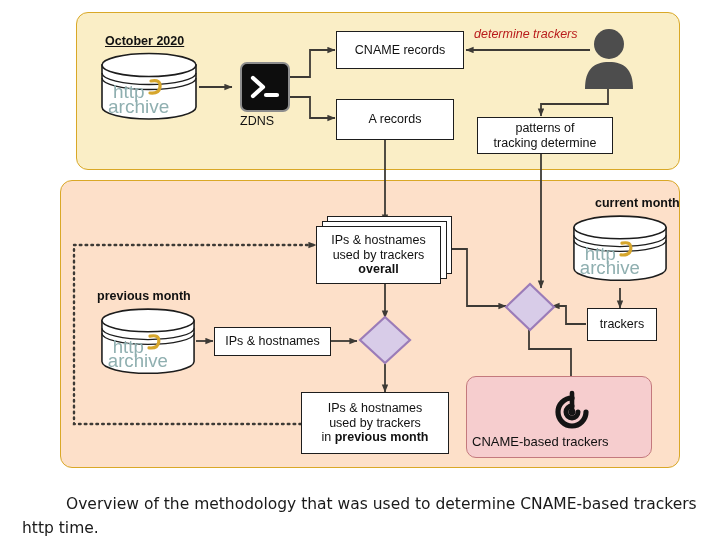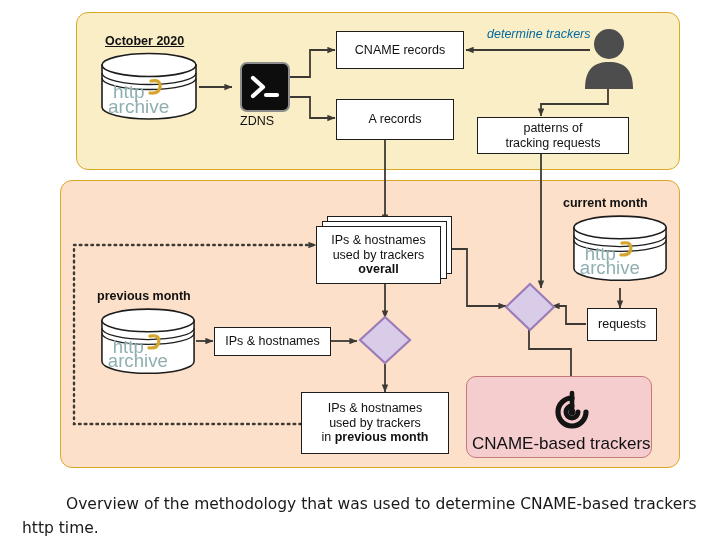--- a/index.html
+++ b/index.html
@@ -44,22 +44,22 @@
     position:absolute;box-sizing:border-box;
     background:#ffffff;border:1.7px solid #1d1d1d;
   }
 
   
   .lbl{
     position:absolute;font-weight:bold;font-size:12.5px;color:#111;
     white-space:nowrap;
   }
   .lbl-italic{
-    position:absolute;font-style:italic;font-size:12.5px;color:#0369a1;
-    white-space:nowrap;font-weight:normal;margin-left:13px;
+    position:absolute;font-style:italic;font-size:12.5px;color:#b91c1c;
+    white-space:nowrap;font-weight:normal;
   }
   .caption-lbl{
     position:absolute;font-size:12.5px;font-weight:normal;color:#111;
     white-space:nowrap;text-align:left;
   }
 
   
   .db{position:absolute;}
   .db svg{display:block;}
   .ha-http,.ha-archive{
@@ -174,23 +174,23 @@
 
   <div class="lbl-italic" style="left:474px;top:27px;">determine trackers</div>
 
   <div class="person" style="left:581px;top:27px;">
     <svg width="56" height="62" viewBox="0 0 56 62">
       <circle cx="28" cy="17" r="15" fill="#4d4d4d"></circle>
       <path d="M4,62 C4,42 13,35 28,35 C43,35 52,42 52,62 Z" fill="#4d4d4d"></path>
     </svg>
   </div>
 
-  <div class="box" style="left:477px;top:117px;width:152px;height:37px;flex-direction:column;">
+  <div class="box" style="left:477px;top:117px;width:136px;height:37px;flex-direction:column;">
     <span>patterns of</span>
-    <span>tracking requests</span>
+    <span>tracking determine</span>
   </div>
 
   <div class="stack-sheet" style="left:327px;top:216px;width:125px;height:58px;"></div>
   <div class="stack-sheet" style="left:322px;top:221px;width:125px;height:58px;"></div>
   <div class="box" style="left:316px;top:226px;width:125px;height:58px;flex-direction:column;">
     <span>IPs &amp; hostnames</span>
     <span>used by trackers</span>
     <span style="font-weight:bold;">overall</span>
   </div>
 
@@ -217,50 +217,50 @@
   </div>
 
   <div class="box" style="left:301px;top:392px;width:148px;height:62px;flex-direction:column;">
     <span>IPs &amp; hostnames</span>
     <span>used by trackers</span>
     <span>
       <span>in </span><b>previous month</b>
     </span>
   </div>
 
-  <div class="lbl" style="left:563px;top:196px;">current month</div>
+  <div class="lbl" style="left:595px;top:196px;">current month</div>
 
   <div class="db" style="left:571px;top:214px;">
     <svg width="98" height="68" viewBox="0 0 100 68">
       <path d="M3,13 L3,55 A47,12 0 0 0 97,55 L97,13 Z" fill="#fff" stroke="#1d1d1d" stroke-width="1.6"></path>
       <ellipse cx="50" cy="13" rx="47" ry="11.5" fill="#fff" stroke="#1d1d1d" stroke-width="1.6"></ellipse>
       <path d="M3,21 A47,11.5 0 0 0 97,21" fill="none" stroke="#1d1d1d" stroke-width="1.3"></path>
       <path d="M3,26 A47,11.5 0 0 0 97,26" fill="none" stroke="#1d1d1d" stroke-width="1.3"></path>
       <path d="M52,29 q10,-2 9,6 q-1,7 -10,6" fill="none" stroke="#d6a62c" stroke-width="3.2" stroke-linecap="round"></path>
       <text class="ha-http" x="14" y="46" font-size="19">http</text>
       <text class="ha-archive" x="9" y="61" font-size="19">archive</text>
     </svg>
   </div>
 
-  <div class="box" style="left:587px;top:308px;width:70px;height:33px;">requests</div>
+  <div class="box" style="left:587px;top:308px;width:70px;height:33px;">trackers</div>
 
   <div class="diamond" style="left:503px;top:281px;">
     <svg width="54" height="52" viewBox="0 0 54 52">
       <path d="M27,3 L51,26 L27,49 L3,26 Z" fill="#d8cce8" stroke="#9b7cb8" stroke-width="2.2"></path>
     </svg>
   </div>
 
   <div class="panel" id="panel-trackers"></div>
 
   <div class="tracker-glyph" style="left:548px;top:390px;">
     <svg width="48" height="44" viewBox="0 0 48 44">
       <path d="M24,8 A14,14 0 1 0 38,22" fill="none" stroke="#141414" stroke-width="5.2" stroke-linecap="round"></path>
       <path d="M24,16 A6,6 0 1 0 30,22" fill="none" stroke="#141414" stroke-width="5" stroke-linecap="round"></path>
       <path d="M24,3 L24,22" stroke="#141414" stroke-width="4.6" stroke-linecap="round"></path>
       <circle cx="24" cy="22" r="3.4" fill="#141414"></circle>
     </svg>
   </div>
 
-  <div class="caption-lbl" style="left:472px;top:434px;width:175px;font-size:17px;">CNAME-based trackers</div>
+  <div class="caption-lbl" style="left:472px;top:434px;width:175px;font-size:13px;">CNAME-based trackers</div>
 
 </div>
 
 <div id="caption">Overview of the methodology that was used to determine CNAME-based trackers http time.</div>
 
 </body></html>

